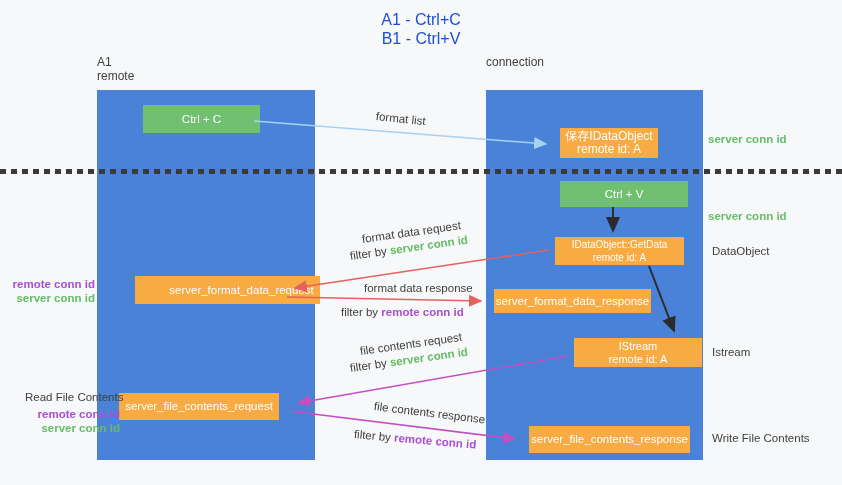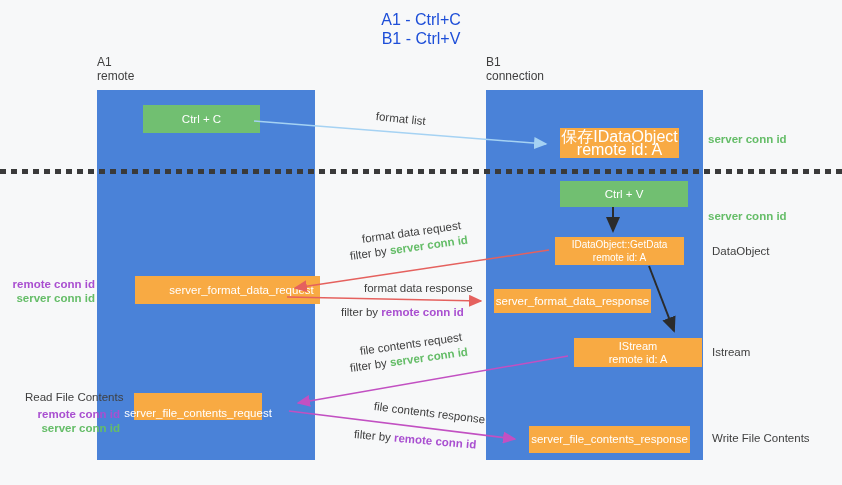--- a/index.html
+++ b/index.html
@@ -27,54 +27,53 @@
   <div class="title">
     <div>A1 - Ctrl+C</div>
     <div>B1 - Ctrl+V</div>
   </div>
 
   <div class="col-header" style="left:97px;top:55px;width:218px;">
     <div>A1</div>
     <div>remote</div>
   </div>
   <div class="col-header" style="left:486px;top:55px;width:217px;">
-    <div>B1</div>
     <div>connection</div>
   </div>
 
   <div class="column" style="left:97px;top:90px;width:218px;height:370px;"></div>
   <div class="column" style="left:486px;top:90px;width:217px;height:370px;"></div>
 
   <div class="dotted-line"></div>
 
   <div class="node green-box" style="left:137px;top:105px;width:117px;height:28px;">
     <span>Ctrl + C</span>
   </div>
-  <div class="node orange-box" style="left:554px;top:128px;width:119px;height:30px;font-size:16px;">
+  <div class="node orange-box" style="left:554px;top:128px;width:98px;height:30px;font-size:12px;">
     <span>保存IDataObject</span>
     <span>remote id: A</span>
   </div>
   <div class="node green-box" style="left:554px;top:181px;width:128px;height:26px;">
     <span>Ctrl + V</span>
   </div>
   <div class="node orange-box" style="left:549px;top:237px;width:129px;height:28px;font-size:10px;">
     <span>IDataObject::GetData</span>
     <span>remote id: A</span>
   </div>
   <div class="node orange-box" style="left:129px;top:276px;width:157px;height:28px;padding-left:28px;">
     <span>server_format_data_request</span>
   </div>
   <div class="node orange-box" style="left:488px;top:289px;width:157px;height:24px;">
     <span>server_format_data_response</span>
   </div>
   <div class="node orange-box" style="left:568px;top:338px;width:128px;height:29px;font-size:11px;">
     <span>IStream</span>
     <span>remote id: A</span>
   </div>
-  <div class="node orange-box" style="left:128px;top:393px;width:128px;height:27px;justify-content:flex-end;">
+  <div class="node orange-box" style="left:113px;top:393px;width:160px;height:27px;">
     <span>server_file_contents_request</span>
   </div>
   <div class="node orange-box" style="left:523px;top:426px;width:161px;height:27px;">
     <span>server_file_contents_response</span>
   </div>
 
   <svg class="arrows" width="842" height="485" viewBox="0 0 842 485">
     <defs>
       <marker id="head-blue" markerWidth="9" markerHeight="8" refX="8" refY="4" orient="auto">
           <path d="M0,0 L9,4 L0,8 z" fill="#a5d2f3"></path>

